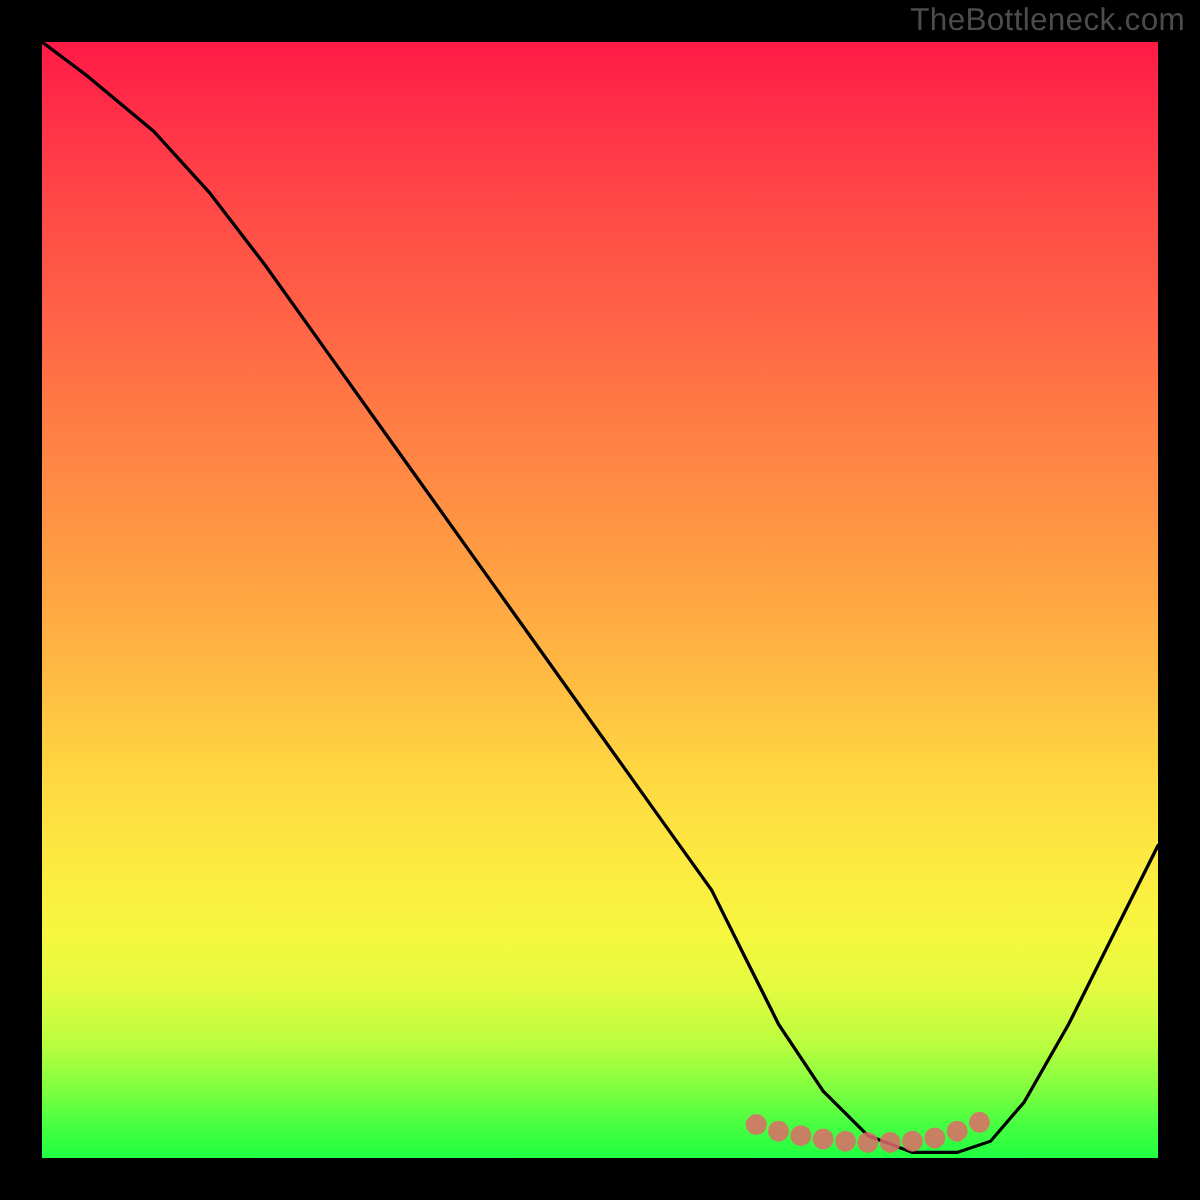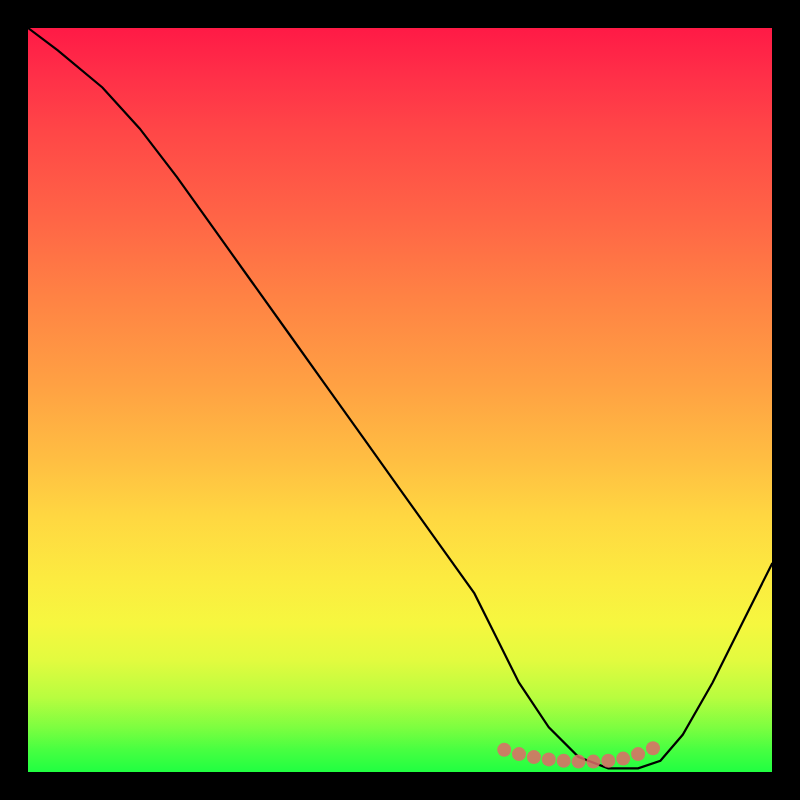--- a/index.html
+++ b/index.html
@@ -61,20 +61,21 @@
   }
   svg.curve {
     position: absolute;
     inset: 0;
   }
 </style>
 </head>
 <body>
 
 <div class="frame">
+  <div class="watermark">TheBottleneck.com</div>
 
   <div class="plot-wrap">
     <div class="gradient"></div>
     <svg class="curve" viewBox="0 0 744 744" preserveAspectRatio="none">
       <path id="curve-path" fill="none" stroke="#000" stroke-width="2.2" stroke-linecap="round" d="M0.0 0.0 L29.8 22.3 L74.4 59.5 L111.6 100.4 L148.8 148.8 L186.0 200.9 L223.2 253.0 L260.4 305.0 L297.6 357.1 L334.8 409.2 L372.0 461.3 L409.2 513.4 L446.4 565.4 L468.7 610.1 L491.0 654.7 L520.8 699.4 L550.6 729.1 L580.3 740.3 L610.1 740.3 L632.4 732.8 L654.7 706.8 L684.5 654.7 L714.2 595.2 L744.0 535.7"></path>
       <g id="marker-group">
           <circle cx="476.2" cy="721.7" r="7" fill="#e06a6a" fill-opacity="0.85"></circle>
           <circle cx="491.0" cy="726.1" r="7" fill="#e06a6a" fill-opacity="0.85"></circle>
           <circle cx="505.9" cy="729.1" r="7" fill="#e06a6a" fill-opacity="0.85"></circle>
           <circle cx="520.8" cy="731.4" r="7" fill="#e06a6a" fill-opacity="0.85"></circle>

